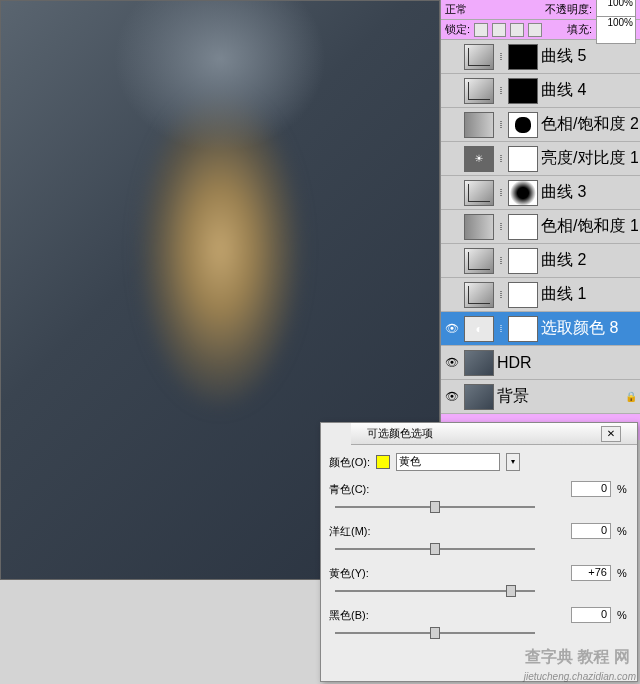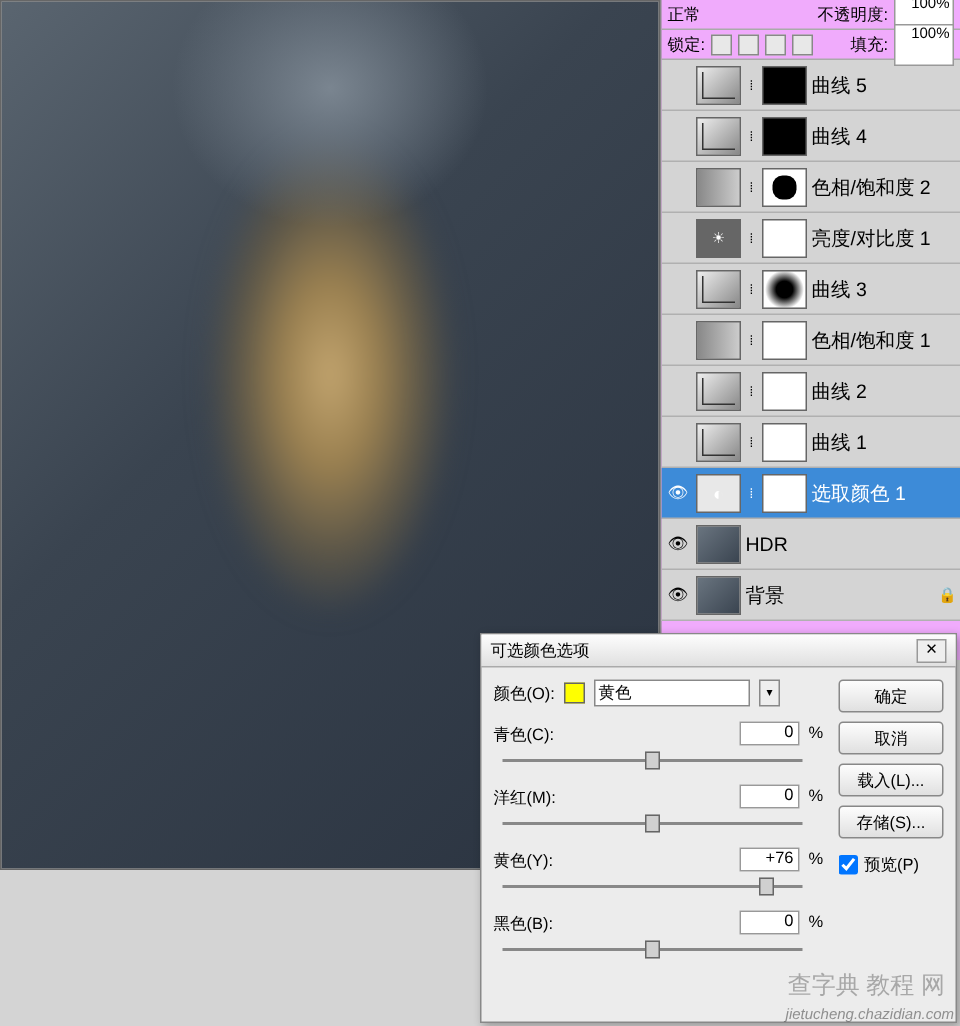--- a/index.html
+++ b/index.html
@@ -31,26 +31,26 @@
     .layer-thumb.brightness { background: #666; }
     .layer-thumb.brightness::after { content: "☀"; color: #fff; position: absolute; inset: 0; display: flex; align-items: center; justify-content: center; font-size: 10px; }
     .layer-thumb.selcolor { background: #e8e8e8; }
     .layer-thumb.selcolor::after { content: "◐"; position: absolute; inset: 0; display: flex; align-items: center; justify-content: center; font-size: 12px; }
     .layer-thumb.img { background: linear-gradient(135deg, #6a7580, #3a4450); }
     .layer-mask { width: 30px; height: 26px; border: 1px solid #666; background: #fff; }
     .layer-mask.black { background: #000; }
     .layer-mask.black-shape::after { content: ""; display: block; width: 60%; height: 70%; margin: 15% auto; background: #000; border-radius: 40%; }
     .layer-mask.grad { background: radial-gradient(circle at 50% 50%, #000 30%, #fff 70%); }
     .link-icon { width: 8px; font-size: 9px; text-align: center; }
-    .layer-name { flex: 1; font-size: 13px; white-space: nowrap; overflow: hidden; }
+    .layer-name { flex: 1; font-size: 16px; white-space: nowrap; overflow: hidden; }
     .lock-ind { font-size: 10px; }
     
     
     .dialog { position: absolute; left: 320px; top: 422px; width: 318px; height: 260px; background: #ececec; border: 1px solid #888; box-shadow: 2px 2px 6px rgba(0,0,0,0.3); }
-    .dialog-title { height: 22px; background: linear-gradient(#fdfdfd, #e0e0e0); border-bottom: 1px solid #aaa; display: flex; align-items: center; padding: 0 6px; font-size: 11px; }
+    .dialog-title { height: 22px; background: linear-gradient(#fdfdfd, #e0e0e0); border-bottom: 1px solid #aaa; display: flex; align-items: center; padding: 0 16px; font-size: 11px; margin-left: 30px; }
     .dialog-title .spacer { flex: 1; }
     .dialog-close { width: 20px; height: 16px; border: 1px solid #999; background: #eee; text-align: center; font-size: 10px; line-height: 14px; }
     .dialog-body { display: flex; padding: 8px; gap: 8px; }
     .dialog-left { flex: 1; }
     .dialog-right { width: 70px; display: flex; flex-direction: column; gap: 6px; }
     .dlg-btn { height: 22px; border: 1px solid #888; background: linear-gradient(#fdfdfd, #e0e0e0); font-size: 11px; border-radius: 3px; cursor: pointer; }
     .dlg-check { display: flex; align-items: center; gap: 4px; font-size: 11px; margin-top: 4px; }
     .dlg-check input { margin: 0; }
     
     .color-row { display: flex; align-items: center; gap: 6px; margin-bottom: 10px; font-size: 11px; }
@@ -63,21 +63,21 @@
     .slider-row .val { width: 40px; height: 16px; border: 1px solid #999; background: #fff; text-align: right; padding-right: 3px; font-size: 11px; }
     .slider-row .pct { width: 12px; }
     .slider-track { height: 16px; margin: 0 0 8px 6px; position: relative; width: 200px; }
     .slider-track::before { content: ""; position: absolute; left: 0; right: 0; top: 7px; height: 2px; background: #888; }
     .slider-thumb { position: absolute; top: 2px; width: 10px; height: 12px; background: #d0d0d0; border: 1px solid #666; transform: translateX(-50%); }
     
     .method-row { display: flex; align-items: center; gap: 10px; margin-top: 8px; font-size: 11px; padding-left: 6px; }
     .method-row label { display: flex; align-items: center; gap: 3px; }
     
     .watermark { position: absolute; right: 4px; bottom: 2px; font-size: 10px; color: rgba(80,80,80,0.6); font-style: italic; }
-    .wm2 { position: absolute; right: 10px; bottom: 16px; font-size: 16px; color: rgba(100,100,100,0.5); font-weight: normal; }
+    .wm2 { position: absolute; right: 10px; bottom: 16px; font-size: 16px; color: rgba(100,100,100,0.5); font-weight: bold; }
   </style>
 </head>
 <body>
 
 <div class="canvas"></div>
 
 <div class="layers-panel">
   <div class="blend-row">
     <span>正常</span>
     <span class="spacer"></span>
@@ -149,21 +149,21 @@
         <div class="layer-thumb curves"></div>
         <div class="link-icon">⁞</div>
         <div class="layer-mask "></div>
         <div class="layer-name">曲线 1</div>
       </div>
       <div class="layer-row selected">
         <div class="eye visible"></div>
         <div class="layer-thumb selcolor"></div>
         <div class="link-icon">⁞</div>
         <div class="layer-mask "></div>
-        <div class="layer-name">选取颜色 1</div>
+        <div class="layer-name">选取颜色 8</div>
       </div>
       <div class="layer-row">
         <div class="eye visible"></div>
         <div class="layer-thumb img"></div>
         <div class="layer-name">HDR</div>
       </div>
       <div class="layer-row">
         <div class="eye visible"></div>
         <div class="layer-thumb img"></div>
         <div class="layer-name" style="">背景</div>
@@ -218,27 +218,17 @@
             <span class="lbl">黑色(B):</span>
             <span style="flex:1"></span>
             <span class="val">0</span>
             <span class="pct">%</span>
           </div>
           <div class="slider-track">
             <div class="slider-thumb" style="left: 50%;"></div>
           </div>
         </div>
     </div>
-    <div class="dialog-right">
-      <button class="dlg-btn">确定</button>
-      <button class="dlg-btn">取消</button>
-      <button class="dlg-btn">载入(L)...</button>
-      <button class="dlg-btn">存储(S)...</button>
-      <label class="dlg-check">
-          <input type="checkbox" checked="" style="">
-          <span>预览(P)</span>
-        </label>
-    </div>
   </div>
 </div>
 
 <div class="wm2">查字典   教程 网</div>
 <div class="watermark">jietucheng.chazidian.com</div>
 
 </body></html>

